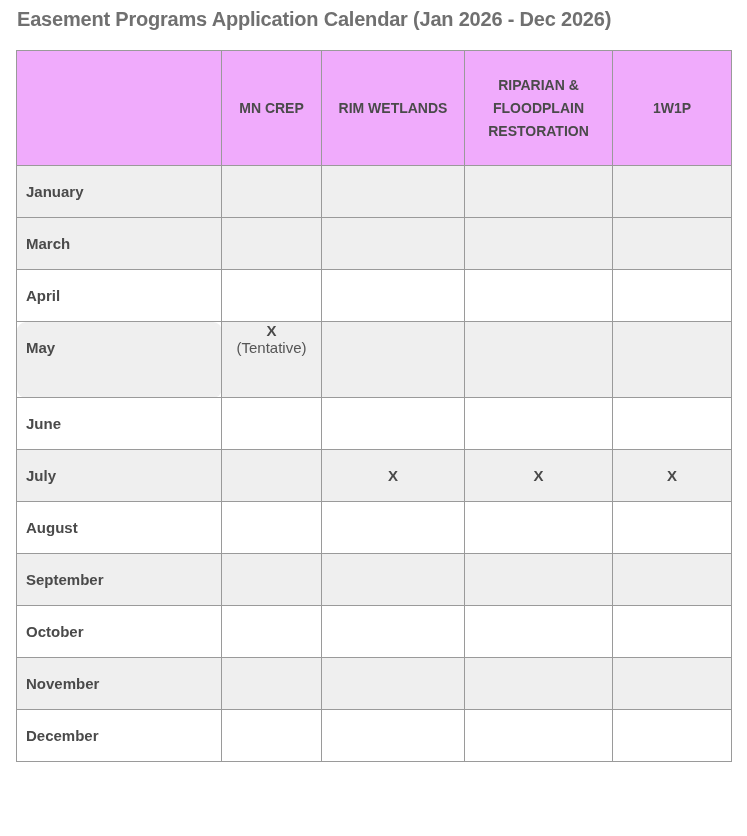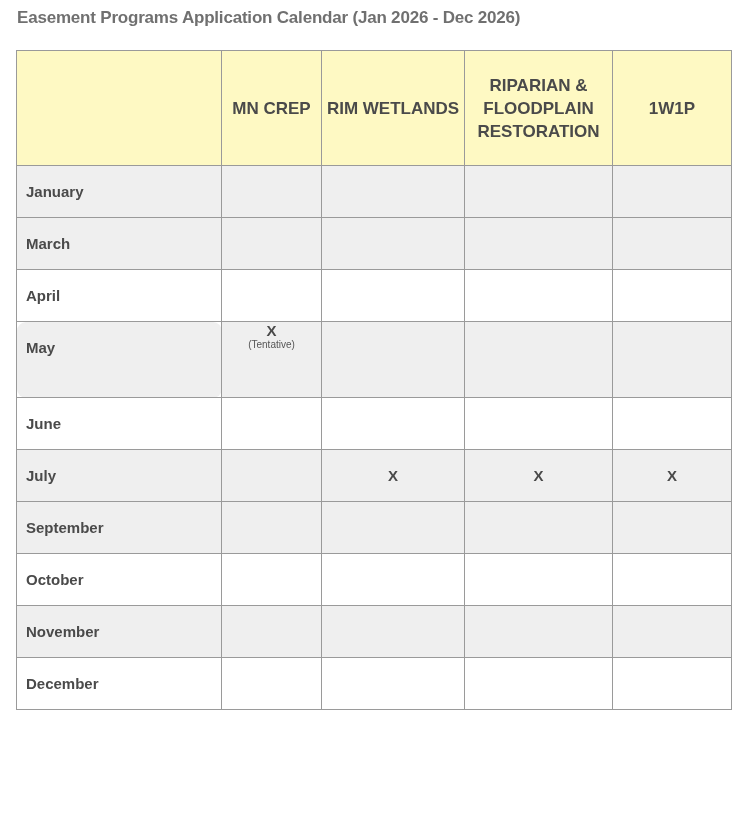--- a/index.html
+++ b/index.html
@@ -3,58 +3,58 @@
   <meta charset="utf-8">
   <style>
     html, body { margin: 0; padding: 0; background: #ffffff; }
     body {
       width: 747px; height: 836px; overflow: hidden;
       font-family: "Liberation Sans", "DejaVu Sans", sans-serif;
       color: #4a4a4a;
     }
     .caption {
       position: absolute; left: 17px; top: 8px;
-      font-size: 17px; font-weight: bold; color: #707070;
+      font-size: 20px; font-weight: bold; color: #707070;
       letter-spacing: -0.2px;
     }
     table.cal {
       position: absolute; left: 16px; top: 50px;
       border-collapse: collapse;
       table-layout: fixed;
       width: 715px;
     }
     table.cal th, table.cal td {
       border: 1px solid #9a9a9a;
       padding: 0;
     }
     thead th {
       height: 114px;
-      background: #fef9c3;
-      font-size: 17px; font-weight: bold; color: #4a4a4a;
+      background: #f0abfc;
+      font-size: 14px; font-weight: bold; color: #4a4a4a;
       text-align: center; vertical-align: middle;
       line-height: 23px;
       margin-left: 28px;
     }
     thead th.corner { }
     tbody td {
       height: 51px;
       font-size: 15px;
       text-align: center; vertical-align: middle;
     }
     tbody tr.shaded td { background: #efefef; }
     tbody td.month {
       text-align: left; vertical-align: top;
       padding-left: 9px; padding-top: 17px;
       font-weight: bold; color: #4a4a4a;
       height: 34px;
     }
     tbody tr.tall td { height: 75px; }
     tbody tr.tall td.month { height: 58px; border-radius: 9px; }
     .mark { font-weight: bold; color: #4a4a4a; display: block; }
-    .note { font-weight: normal; color: #555; display: block; font-size: 10px; }
+    .note { font-weight: normal; color: #555; display: block; font-size: 15px; }
     td.top { vertical-align: top; padding-top: 17px; }
   </style>
 </head>
 <body>
 
 <div class="caption">Easement Programs Application Calendar (Jan 2026 - Dec 2026)</div>
 
 <table class="cal">
   <colgroup>
     <col style="width:205px">
@@ -121,20 +121,27 @@
       <td>
           <span class="mark">X</span>
         </td>
       <td>
           <span class="mark">X</span>
         </td>
       <td>
           <span class="mark">X</span>
         </td>
     </tr>
+    <tr>
+      <td class="month">August</td>
+      <td></td>
+      <td></td>
+      <td></td>
+      <td></td>
+    </tr>
     <tr class="shaded">
       <td class="month">September</td>
       <td></td>
       <td></td>
       <td></td>
       <td></td>
     </tr>
     <tr>
       <td class="month">October</td>
       <td></td>

